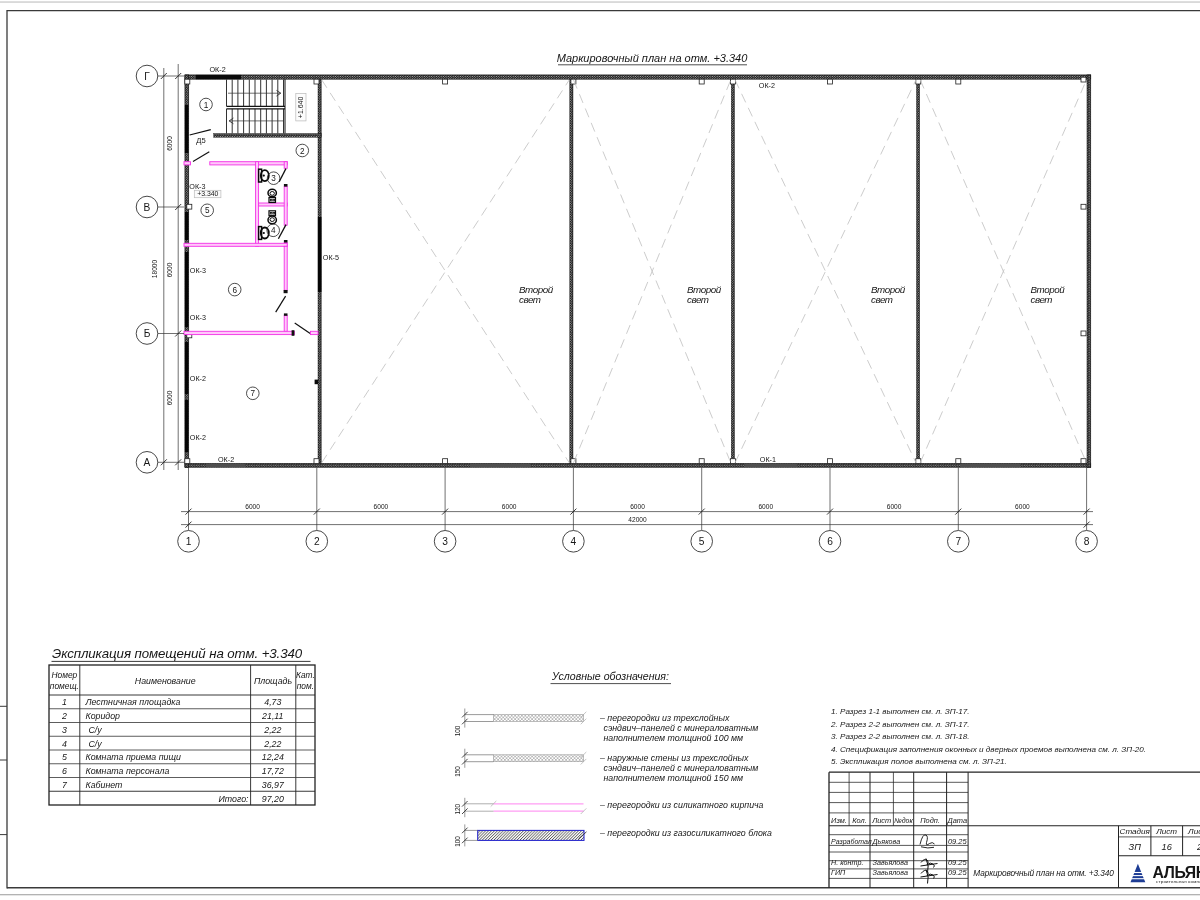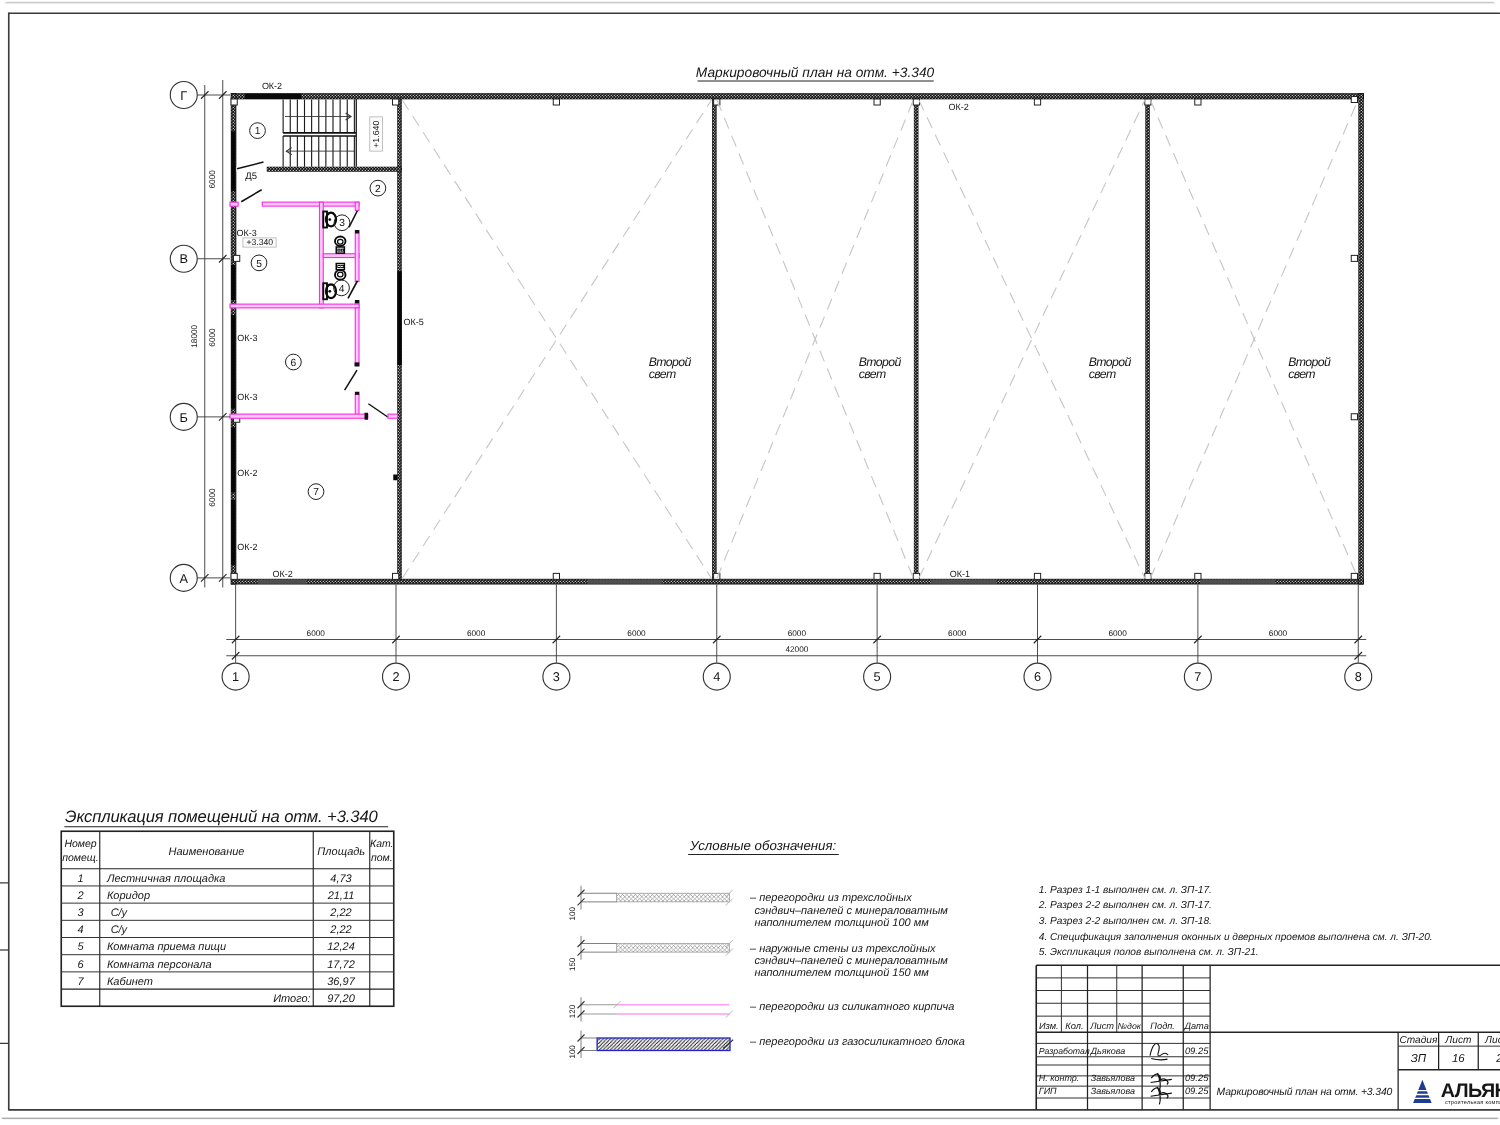--- a/index.html
+++ b/index.html
@@ -1,16 +1,16 @@
 <!DOCTYPE html>
 <html><head>
 <meta charset="utf-8">
 <style>
 html,body{margin:0;padding:0;background:#ffffff;}
-#sheet{position:relative;width:1200px;height:900px;background:#fff;overflow:hidden;border-radius:11px;}
+#sheet{position:relative;width:1200px;height:900px;background:#fff;overflow:hidden;}
 svg{position:absolute;left:0;top:0;}
 text{font-family:"Liberation Sans",sans-serif;fill:#161616;}
 .it{font-style:italic;}
 .sm{font-family:"Liberation Sans",sans-serif;}
 </style>
 </head>
 <body>
 <div id="sheet">
 <svg width="1200" height="900" viewBox="0 0 1200 900">
 <defs>

